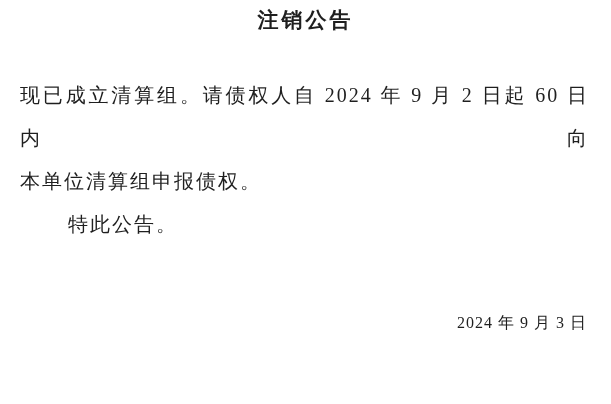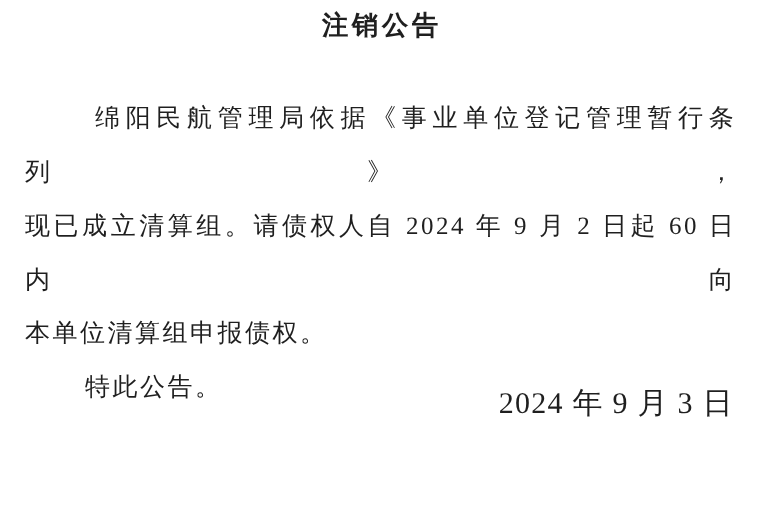--- a/index.html
+++ b/index.html
@@ -39,33 +39,32 @@
   }
   .closing {
     text-align: left;
     text-align-last: left;
     text-indent: 48px;
   }
   .date-line {
     position: absolute;
     right: 24px;
     bottom: 5px;
-    font-size: 24px;
+    font-size: 16px;
     line-height: 24px;
     letter-spacing: 1px;
     margin-left: 40px;
   }
 </style>
 </head>
 <body>
 
 <div class="page">
   <h1 class="title">注销公告</h1>
 
   <div class="body-block">
-    <div class="line first">绵阳民航管理局依据《事业单位登记管理暂行条列》，</div>
     <div class="line">现已成立清算组。请债权人自 2024 年 9 月 2 日起 60 日内向</div>
     <div class="line short">本单位清算组申报债权。</div>
     <div class="closing">特此公告。</div>
   </div>
 
   <div class="date-line">2024 年 9 月 3 日</div>
 </div>
 
 </body></html>

